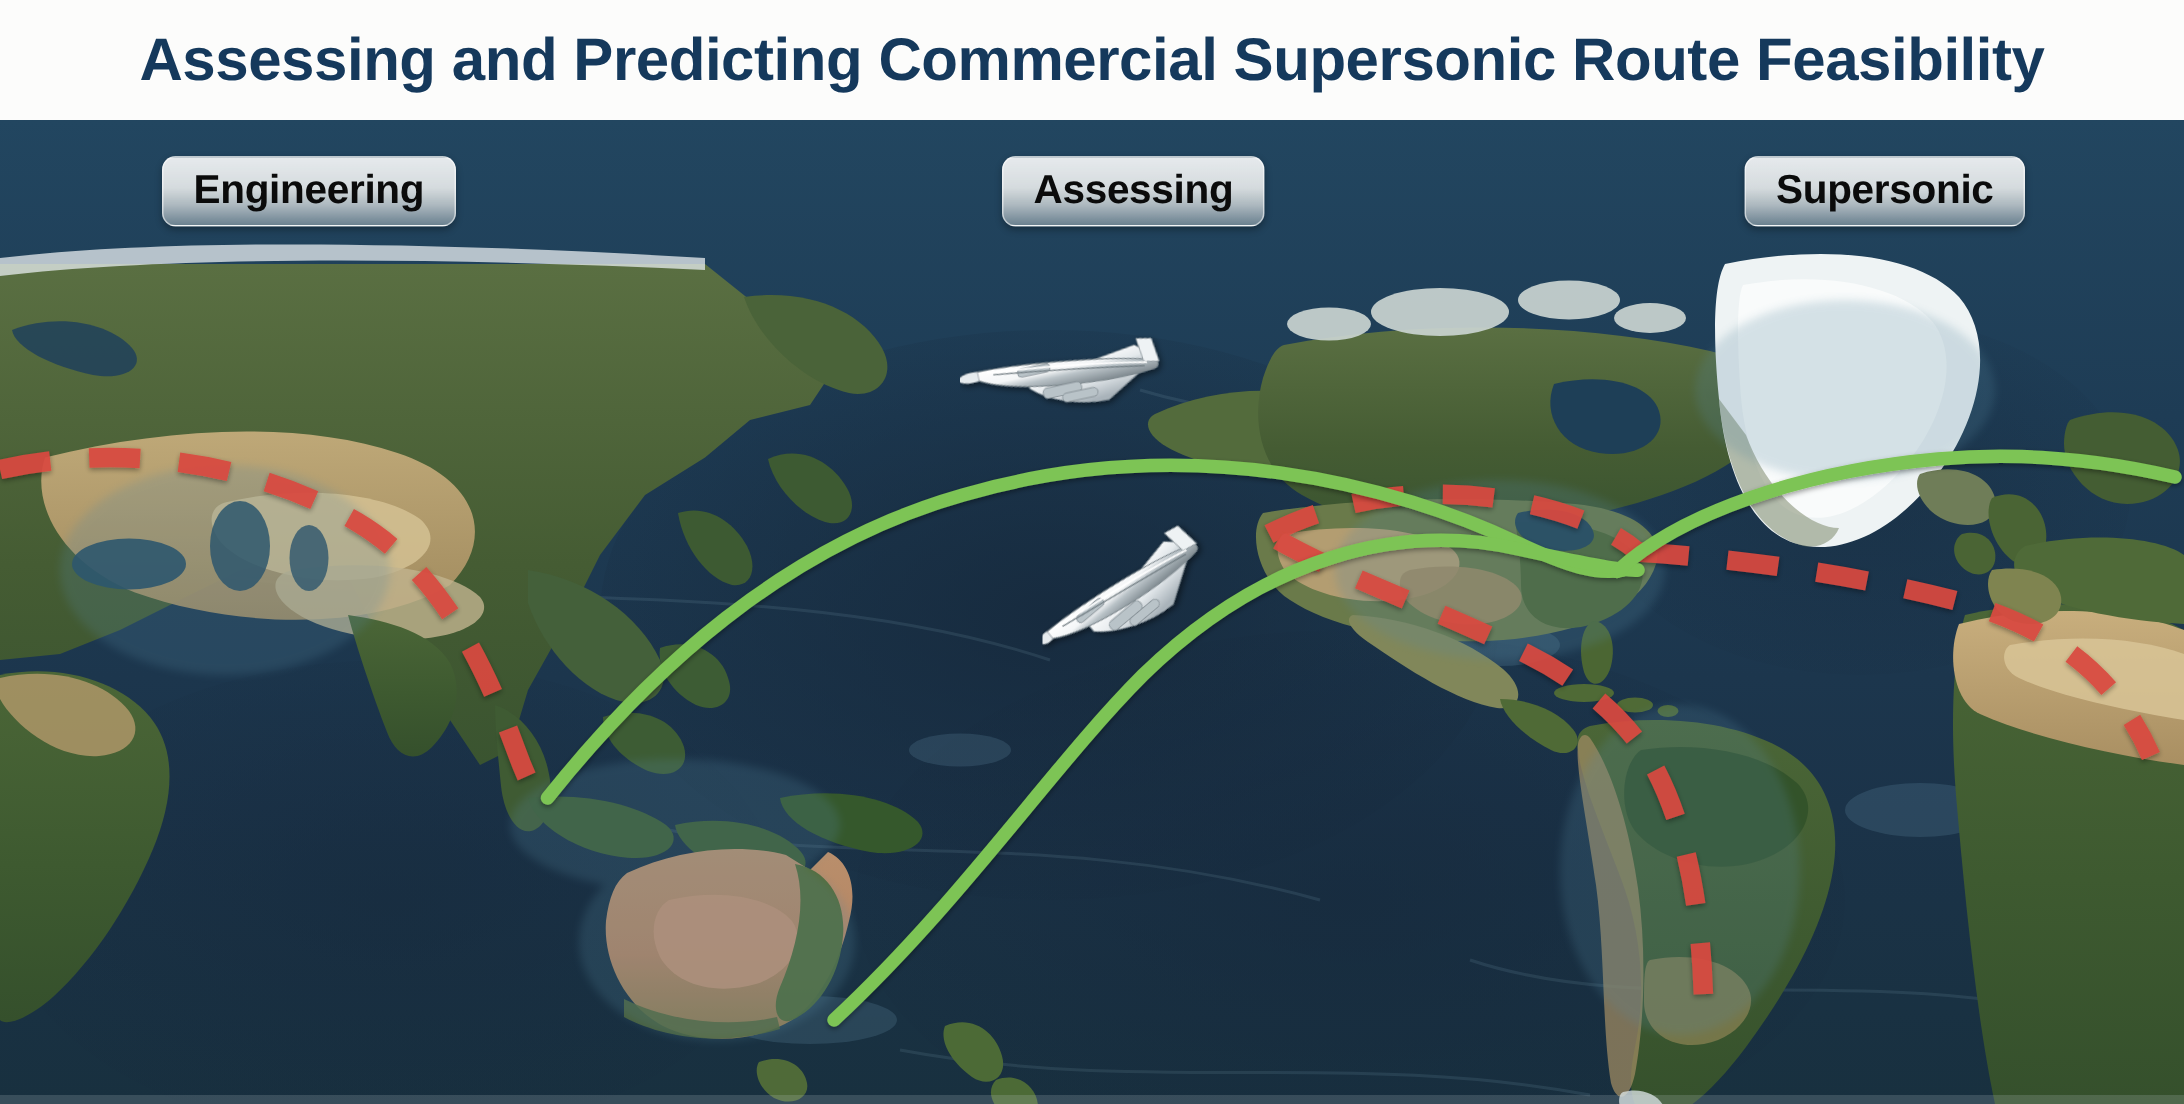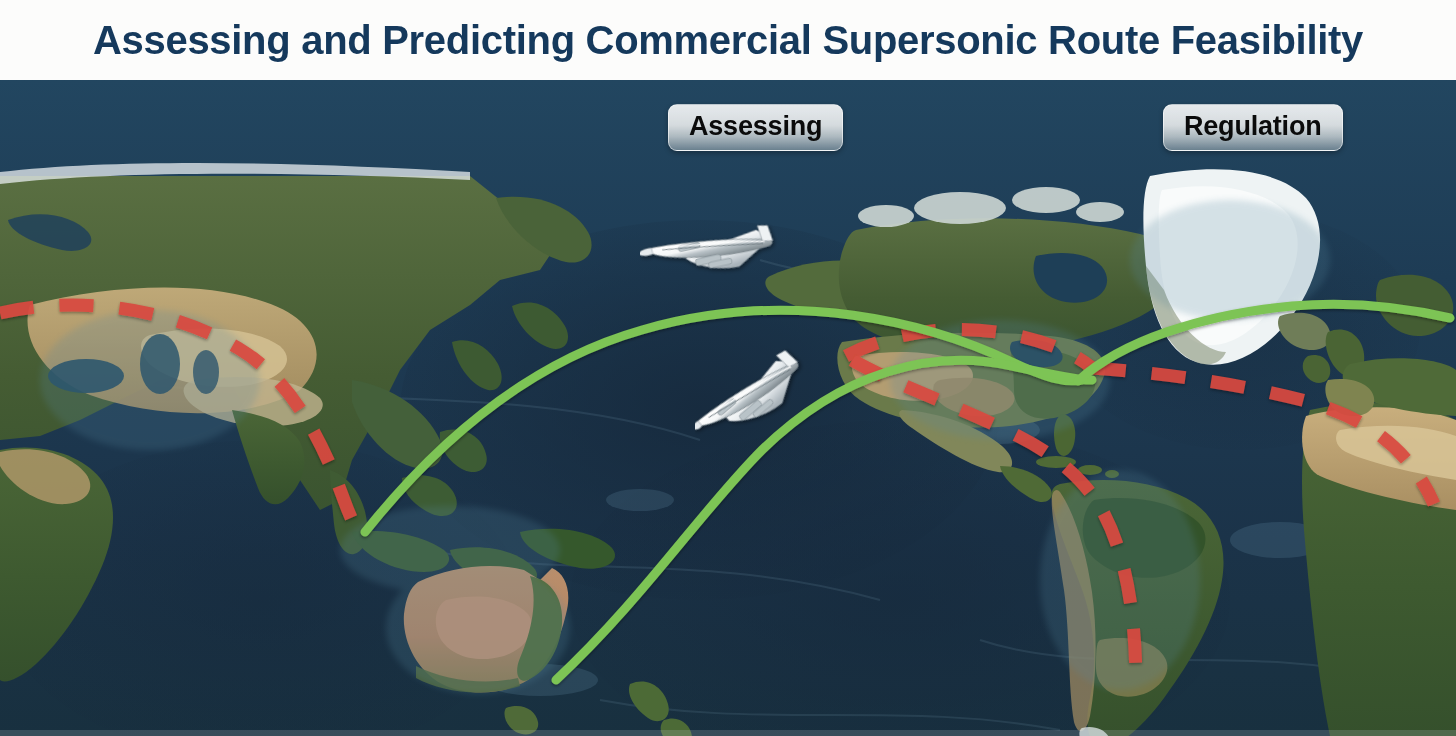--- a/index.html
+++ b/index.html
@@ -456,22 +456,25 @@
           <rect x="40" y="54" width="26" height="7" rx="3"></rect>
           <rect x="52" y="61" width="24" height="6" rx="3"></rect>
           <rect x="26" y="37" width="22" height="5.5" rx="2.5"></rect>
         </g>
         <path d="M16 36 C 46 41, 84 47, 110 52" stroke="#6f7a80" stroke-width="1" fill="none" opacity="0.85"></path>
         <path d="M12 34 C 44 38, 86 44, 112 50" stroke="#ffffff" stroke-width="1.3" fill="none" opacity="0.9"></path>
       </g>
     </svg>
   </div>
 
+  <div class="chip" id="chip-engineering" style="left: 108px; top: 104px;">
+    <span class="chip-label" style="color: rgb(11, 11, 11);">Engineering</span>
+  </div>
 
   <div class="chip" id="chip-regulation" style="left: 668px; top: 104px;">
     <span class="chip-label" style="color: rgb(11, 11, 11);">Assessing</span>
   </div>
 
   <div class="chip" id="chip-economics" style="left: 1163px; top: 104px;">
-    <span class="chip-label" style="color: rgb(11, 11, 11);">Regulation</span>
+    <span class="chip-label" style="color: rgb(11, 11, 11);">Supersonic</span>
   </div>
 
 </div>
 
 </body></html>

